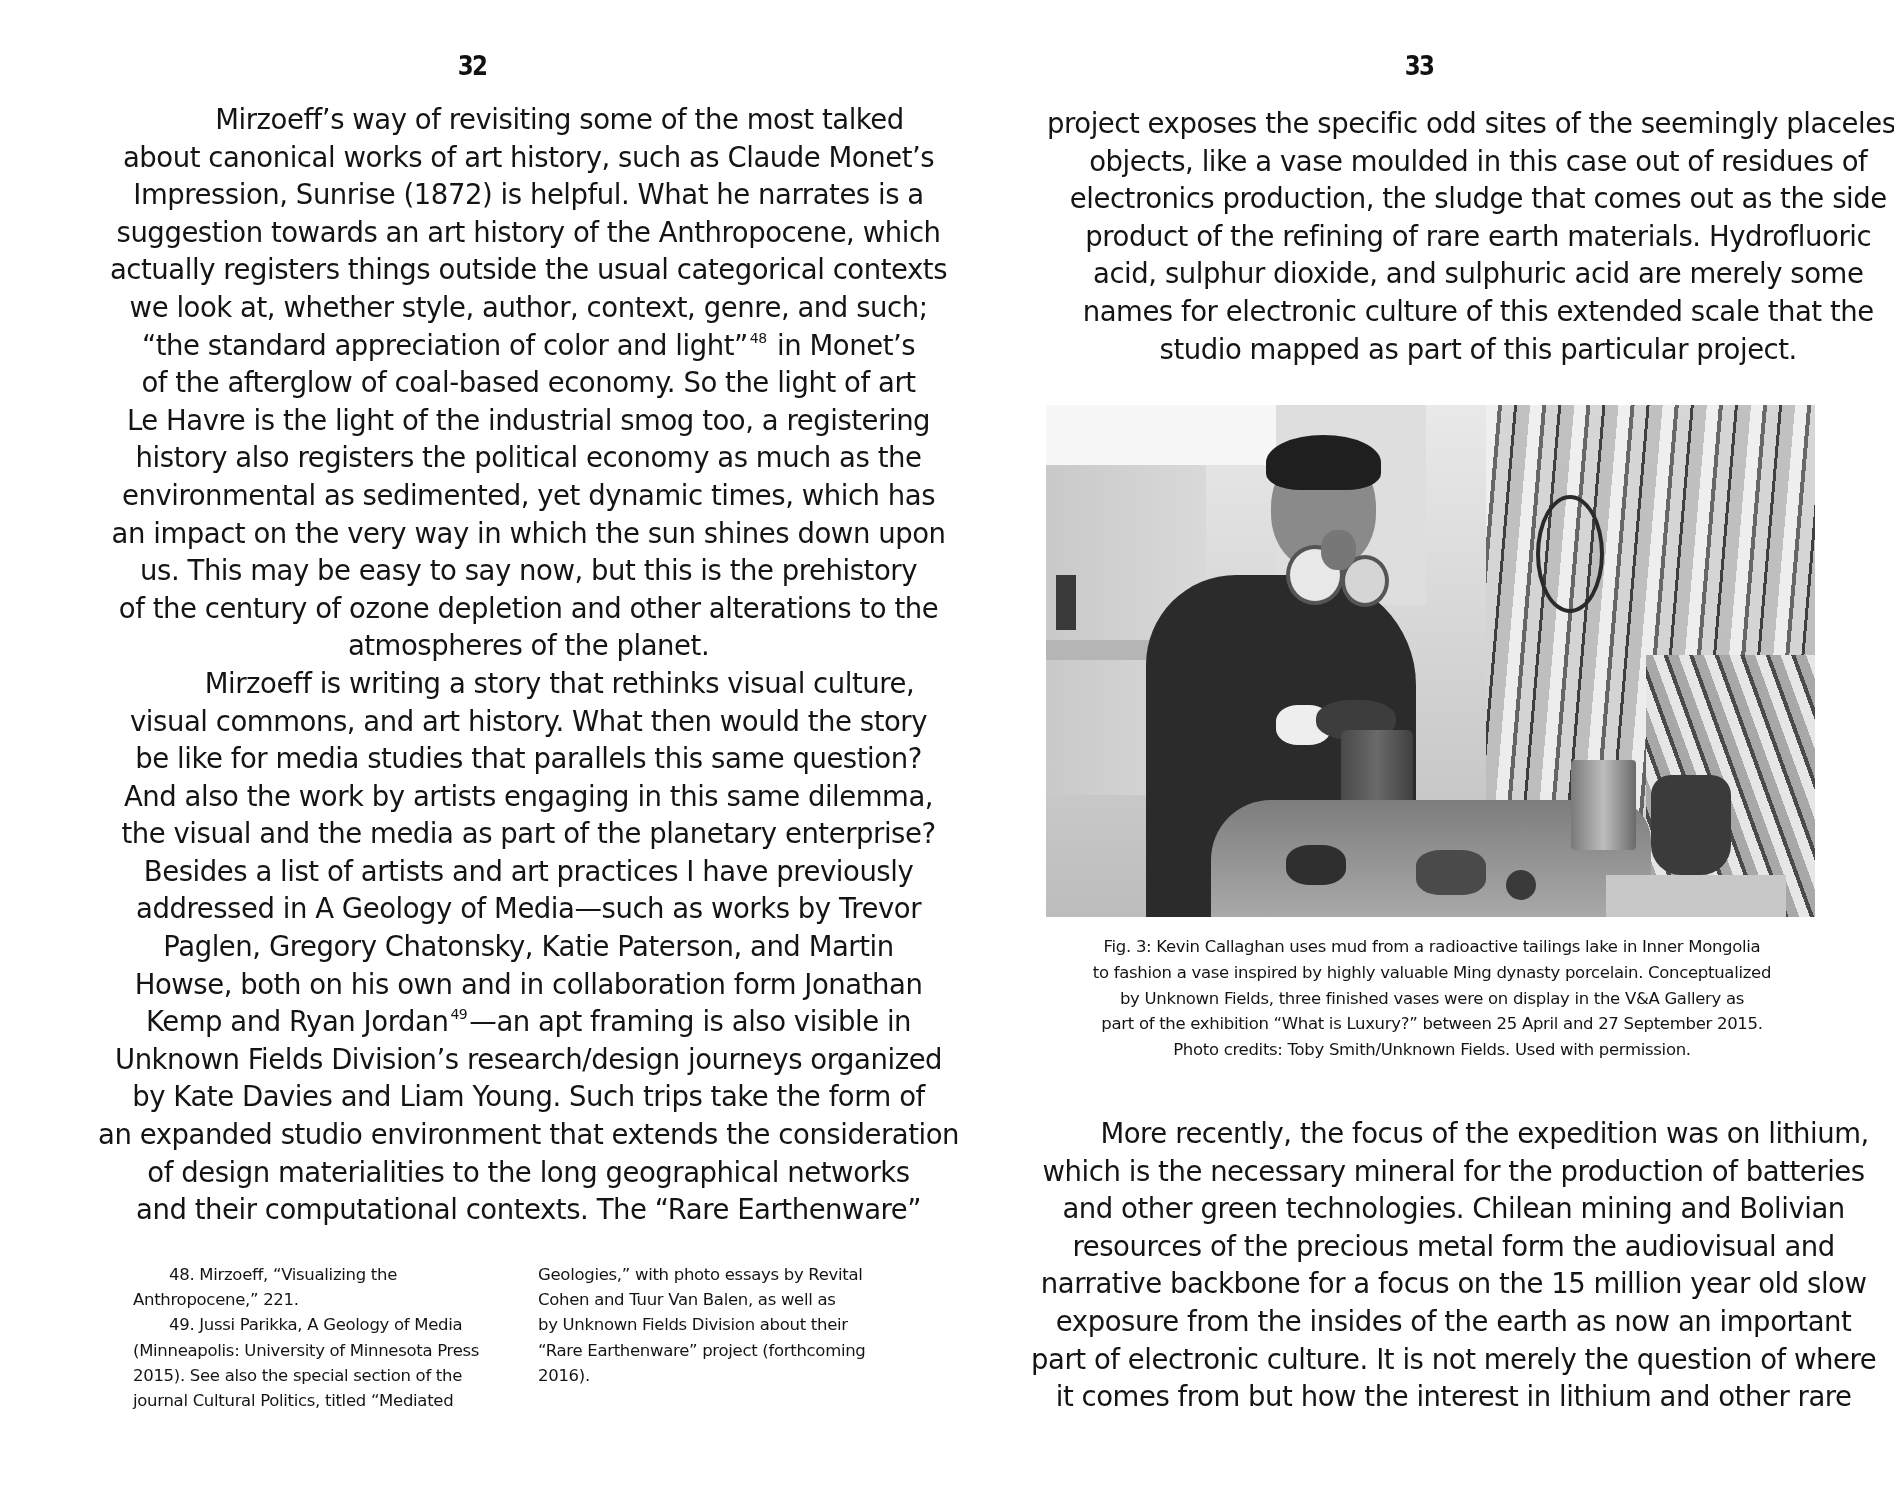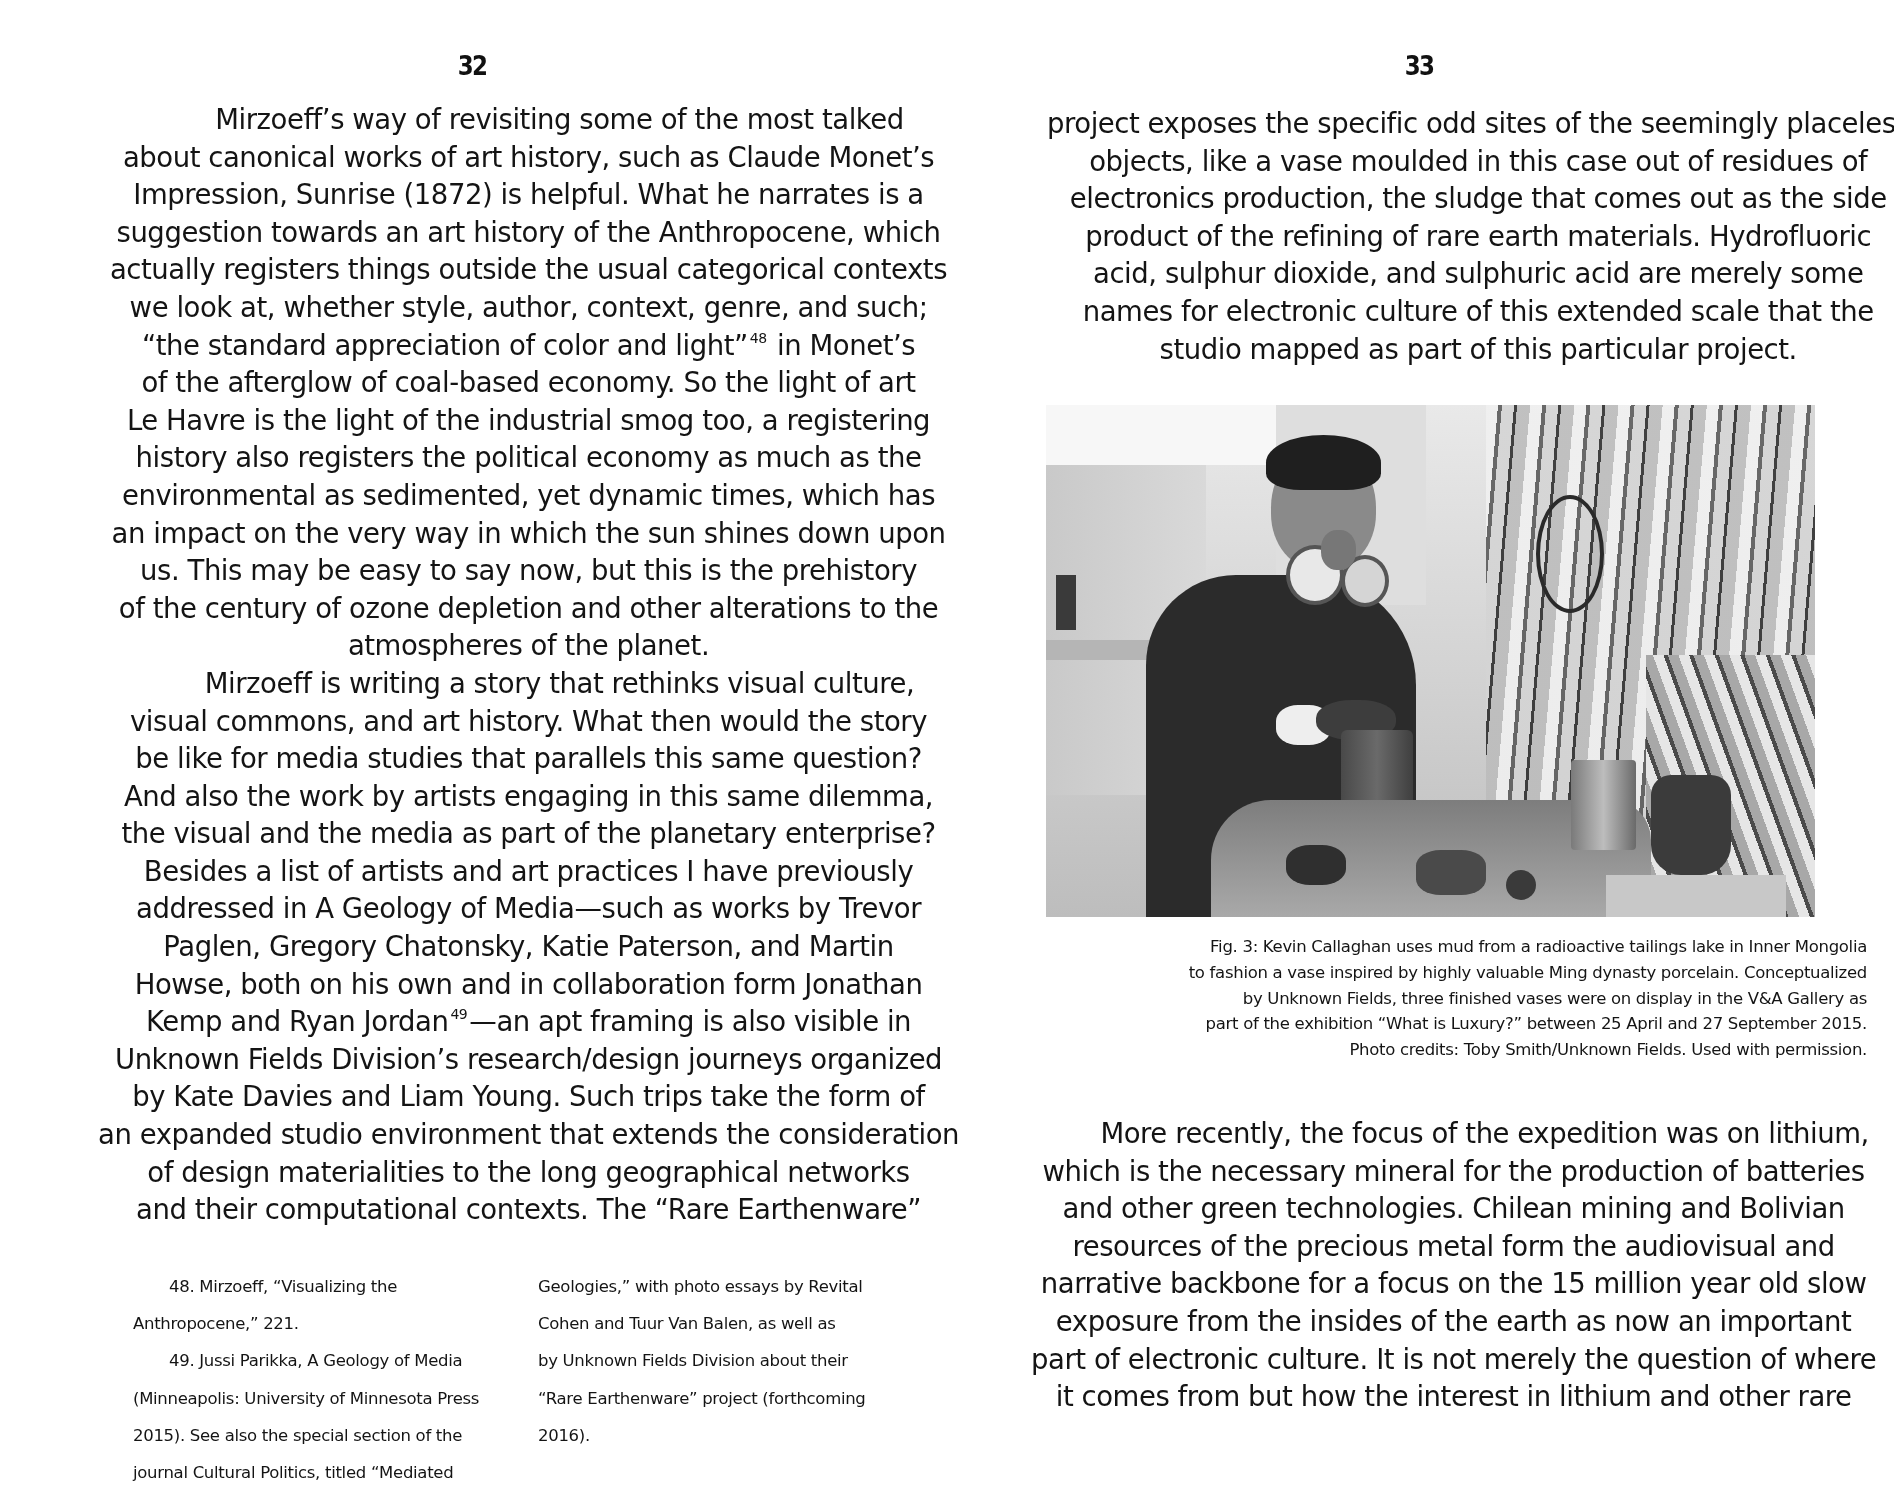--- a/index.html
+++ b/index.html
@@ -13,27 +13,27 @@
               text-align: center; width: 80px; color: #111; }
   .body-text { position: absolute; font-size: 27.5px; line-height: 37.6px; white-space: nowrap;
                letter-spacing: -0.45px; }
   .line { display: block; height: 37.6px; text-align: center; }
   .line.indent { padding-left: 62px; }
   .it { }
   sup.fn { font-size: 14px; vertical-align: 12px; line-height: 0; margin: 0 2px; }
   .footnotes { position: absolute; top: 1262px; font-size: 16.5px; line-height: 25.2px;
                white-space: nowrap; letter-spacing: -0.3px; }
   .fn-col { position: absolute; top: 0; }
-  .fn-line { display: block; height: 25.2px; margin-top: 12px; }
+  .fn-line { display: block; height: 25.2px; }
   .fn-line.indent { padding-left: 36px; }
   .figure { position: absolute; left: 99px; top: 405px; width: 769px; height: 512px;
             overflow: hidden; background: #cfcfcf; }
   .caption { position: absolute; left: 50px; top: 934px; width: 870px; text-align: center;
              font-size: 16.5px; line-height: 25.8px; letter-spacing: -0.3px; white-space: nowrap; }
-  .cap-line { display: block; text-align: right; }
+  .cap-line { display: block; }
   
   .ph { position: absolute; }
 </style>
 </head>
 <body>
 
 <div class="page page-left">
   <div class="page-num" style="left:432px;">32</div>
 
   <div class="body-text" style="left:98px; top:101px;">

